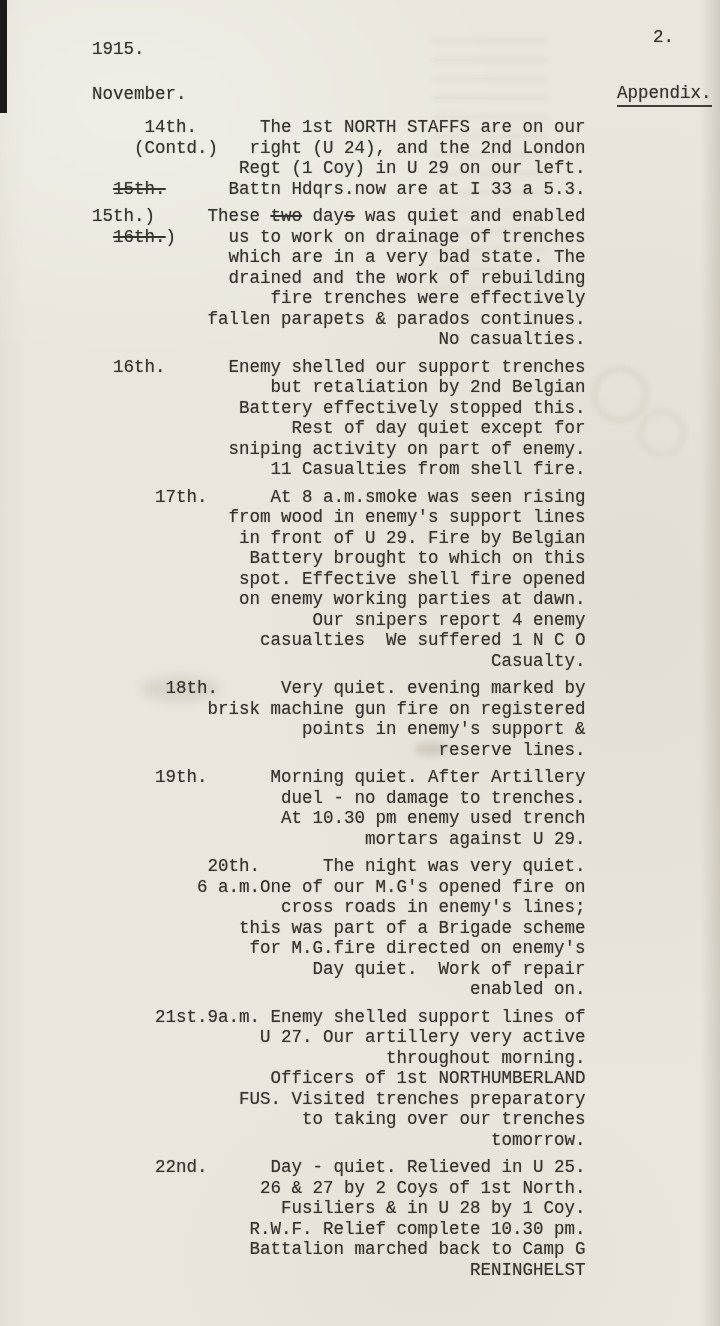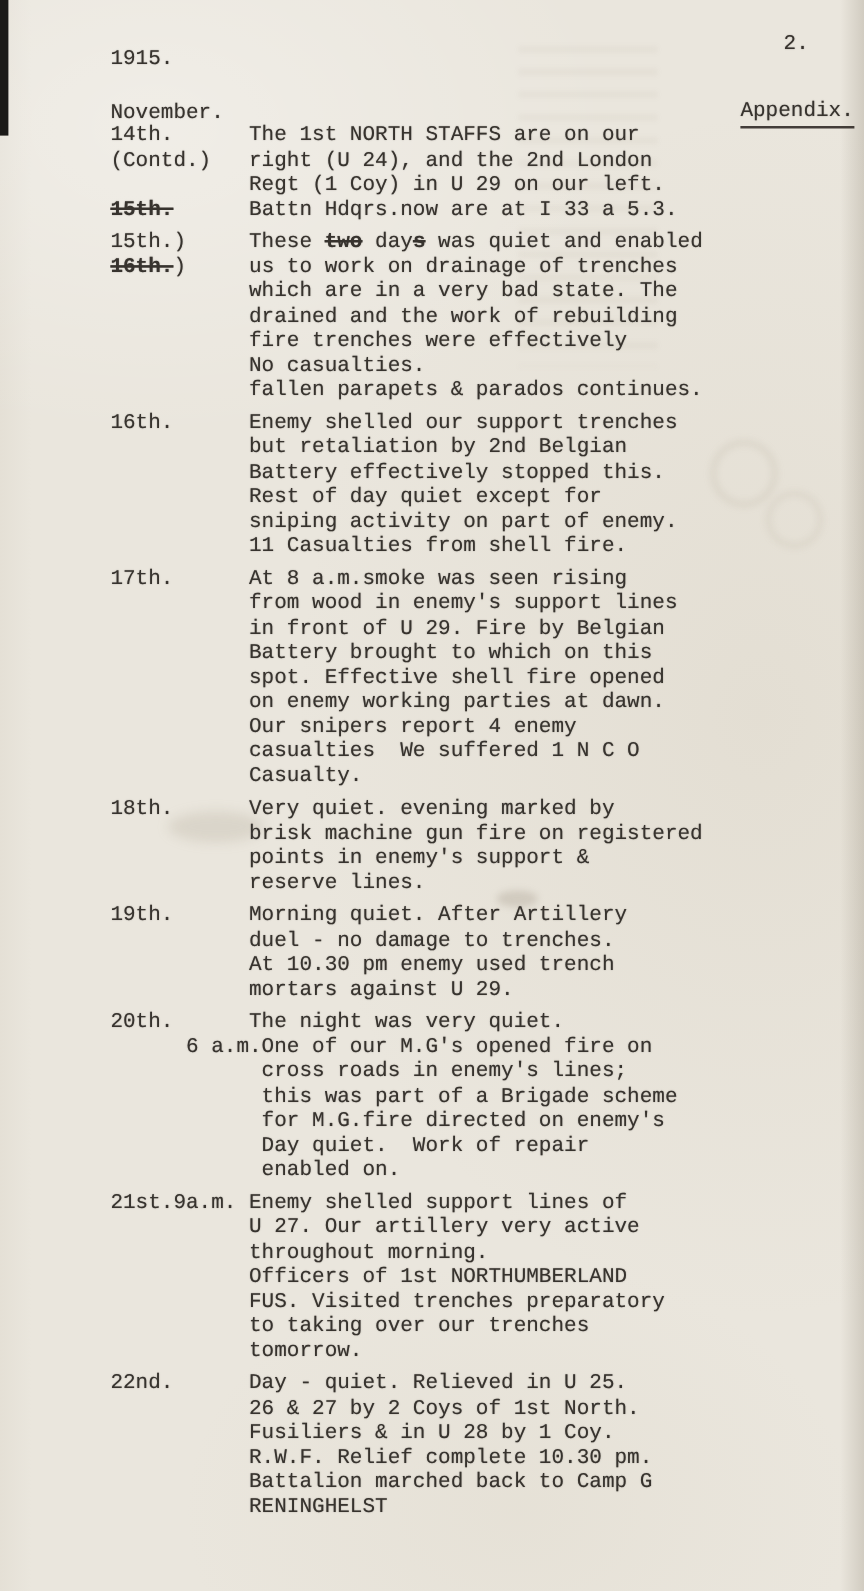--- a/index.html
+++ b/index.html
@@ -20,27 +20,27 @@
     text-shadow:0 0 1px rgba(55,50,45,0.55);
   }
   .pagenum{position:absolute;top:27px;left:653px;}
   .year{position:absolute;top:39px;left:92px;}
   .month{position:absolute;top:84px;left:92px;}
   .appendix{
     position:absolute;top:83px;left:617px;
     border-bottom:2.5px solid rgba(52,47,42,0.92);
     padding-bottom:1px;
   }
-  .entries{position:absolute;left:92px;top:103px;}
+  .entries{position:absolute;left:92px;top:117px;text-align:right;}
   .entry{margin-bottom:7px;}
   .line{white-space:pre;}
   .strike{
     text-decoration:line-through;
     text-decoration-thickness:2.4px;
-    font-weight:bold;
+    font-weight:normal;
   }
   
   .binder-mark{
     position:absolute;left:0;top:0;width:7px;height:113px;
     background:#1b1a18;filter:blur(0.6px);
   }
   .ghost-column{
     position:absolute;left:432px;top:38px;width:116px;height:268px;
     background:repeating-linear-gradient(
       to bottom, rgba(146,136,114,0.12) 0 6px, transparent 6px 19px);
@@ -88,22 +88,22 @@
         <div class="line"><span>(Contd.)   right (U 24), and the 2nd London</span></div>
         <div class="line"><span>           Regt (1 Coy) in U 29 on our left.</span></div>
         <div class="line"><span class="strike">15th.</span><span>      Battn Hdqrs.now are at I 33 a 5.3.</span></div>
       </div>
       <div class="entry">
         <div class="line"><span>15th.)     These </span><span class="strike">two</span><span> day</span><span class="strike">s</span><span> was quiet and enabled</span></div>
         <div class="line"><span class="strike">16th.</span><span>)     us to work on drainage of trenches</span></div>
         <div class="line"><span>           which are in a very bad state. The</span></div>
         <div class="line"><span>           drained and the work of rebuilding</span></div>
         <div class="line"><span>           fire trenches were effectively</span></div>
+        <div class="line"><span>           fallen parapets &amp; parados continues.</span></div>
         <div class="line"><span>           No casualties.</span></div>
-        <div class="line"><span>           fallen parapets &amp; parados continues.</span></div>
       </div>
       <div class="entry">
         <div class="line"><span>16th.      Enemy shelled our support trenches</span></div>
         <div class="line"><span>           but retaliation by 2nd Belgian</span></div>
         <div class="line"><span>           Battery effectively stopped this.</span></div>
         <div class="line"><span>           Rest of day quiet except for</span></div>
         <div class="line"><span>           sniping activity on part of enemy.</span></div>
         <div class="line"><span>           11 Casualties from shell fire.</span></div>
       </div>
       <div class="entry">

